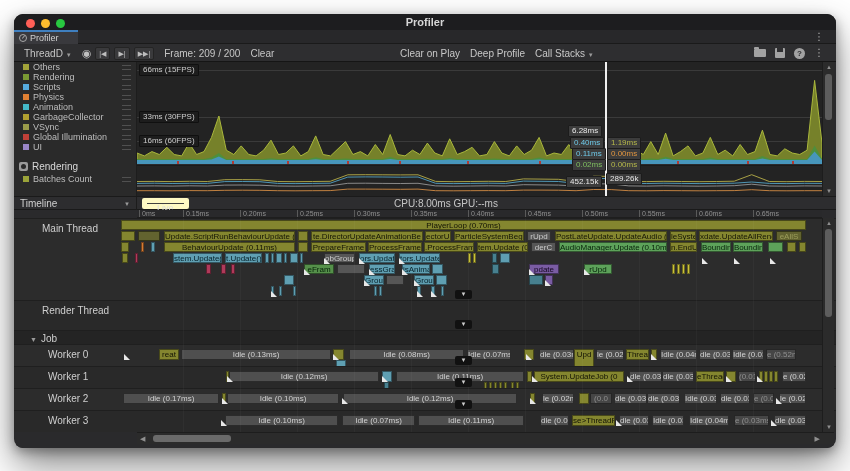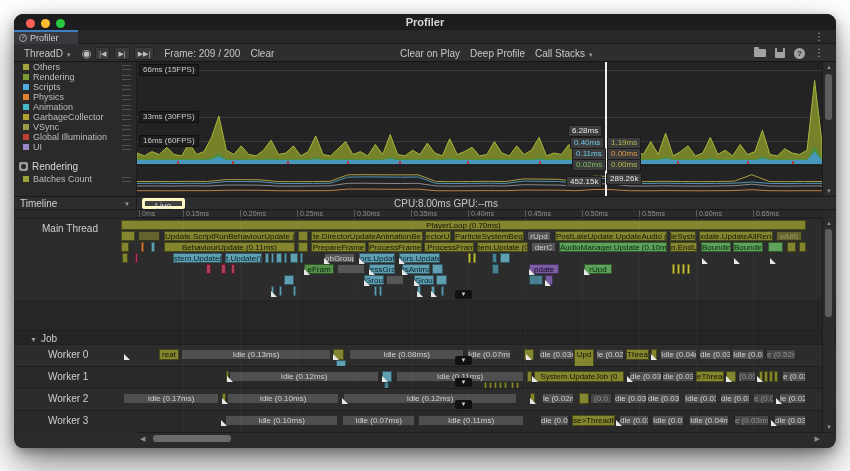--- a/index.html
+++ b/index.html
@@ -56,21 +56,21 @@
   
   .vscroll{position:absolute;width:12px;background:#2b2b2b;border-left:1px solid #1d1d1d;}
   .sarrow{position:absolute;left:0;width:12px;text-align:center;font-size:6px;color:#8f8f8f;line-height:8px;}
   .thumb{position:absolute;left:2px;width:7px;background:#5d5d5d;border-radius:3px;}
   .hscroll{position:absolute;left:123px;top:418px;width:697px;height:12px;background:#2b2b2b;border-top:1px solid #1d1d1d;}
   .harrow{position:absolute;top:0;font-size:7px;color:#8f8f8f;line-height:12px;}
   .hthumb{position:absolute;left:16px;top:2px;width:78px;height:7px;background:#6a6a6a;border-radius:3px;}
   
   .tl-head{position:absolute;left:0;top:182px;width:100%;height:14px;background:#2d2d2f;border-top:1px solid #1a1a1a;border-bottom:1px solid #1a1a1a;}
   .tl-mode{position:absolute;left:0;top:0;width:123px;height:13px;display:flex;align-items:center;padding:0 6px;border-right:1px solid #1c1c1c;color:#d0d0d0;}
-  .live-btn{position:absolute;left:128px;top:1px;height:11px;padding:0 10px;background:#404040;border:3px solid #fef9c3;border-radius:2px;color:#dddddd;line-height:11px;font-size:9px;}
+  .live-btn{position:absolute;left:128px;top:1px;height:11px;padding:0 10px;background:#404040;border:5px solid #fef9c3;border-radius:2px;color:#dddddd;line-height:11px;font-size:9px;}
   .cpugpu{position:absolute;left:380px;top:1px;color:#c6c6c6;font-size:10px;}
   .ruler{position:absolute;left:123px;top:196px;width:685px;height:8px;background:#29292b;border-bottom:1px solid #1e1e1e;overflow:hidden;}
   .rlabel{position:absolute;top:0;font-size:7px;color:#8f8f8f;border-left:1px solid #5a5a5a;padding-left:2px;line-height:8px;white-space:nowrap;}
   
   .tracks{position:absolute;left:0;top:204px;width:822px;height:214px;background:#262626;overflow:hidden;}
   .track{position:absolute;left:0;width:822px;border-top:1px solid #1f1f1f;}
   .tlabel{position:absolute;top:4px;font-size:10px;color:#cfcfcf;white-space:nowrap;}
   .lane{position:absolute;left:107px;top:0;width:685px;height:100%;}
   .bar{position:absolute;border:1px solid rgba(0,0,0,.45);font-size:8px;overflow:hidden;white-space:nowrap;text-align:center;}
   .flag{position:absolute;width:0;height:0;border-bottom:6px solid #e8e8e8;border-right:6px solid transparent;z-index:4;}
@@ -336,20 +336,26 @@
             <div class="flag" style="left: 463px; top: 50px;"></div>
             <div class="flag" style="left: 243px; top: 61px;"></div>
             <div class="flag" style="left: 293px; top: 61px;"></div>
             <div class="flag" style="left: 424px; top: 61px;"></div>
             <div class="flag" style="left: 296px; top: 72px;"></div>
             <div class="flag" style="left: 310px; top: 72px;"></div>
             <div class="flag" style="left: 150px; top: 72px;"></div>
             <div class="morebtn" style="top: 71px;">▼</div>
           </div>
         </div>
+        <div class="track" style="top: 82px; height: 30px; background: rgb(41, 41, 41);">
+          <div class="tlabel" style="left: 28px;">Render Thread</div>
+          <div class="lane">
+            <div class="morebtn" style="top: 19px;">▼</div>
+          </div>
+        </div>
         <div class="track" style="top: 112px; height: 14px; background: rgb(36, 36, 36);">
           <div class="tlabel" style="left: 16px; top: 2px;"><span class="jobcaret">▼</span>Job</div>
         </div>
         <div class="track" style="top: 126px; height: 22px; background: rgb(44, 44, 44);">
           <div class="tlabel" style="left: 34px;">Worker 0</div>
           <div class="lane">
             <div class="bar" style="left: 38px; width: 20px; top: 4px; height: 11px; line-height: 10px; background: rgb(132, 134, 47); color: rgb(20, 20, 5);">reat</div>
             <div class="bar" style="left: 60px; width: 150px; top: 4px; height: 11px; line-height: 10px; background: rgb(79, 79, 79); color: rgb(210, 210, 210);">Idle (0.13ms)</div>
             <div class="bar" style="left: 212px; width: 11px; top: 4px; height: 11px; line-height: 10px; background: rgb(132, 134, 47); color: rgb(20, 20, 5);"></div>
             <div class="bar" style="left: 228px; width: 115px; top: 4px; height: 11px; line-height: 10px; background: rgb(79, 79, 79); color: rgb(210, 210, 210);">Idle (0.08ms)</div>

